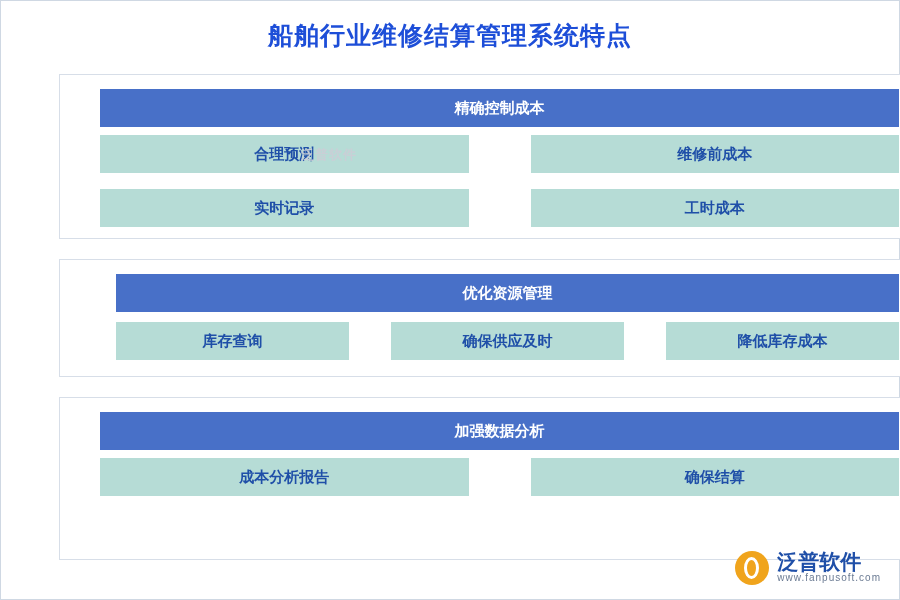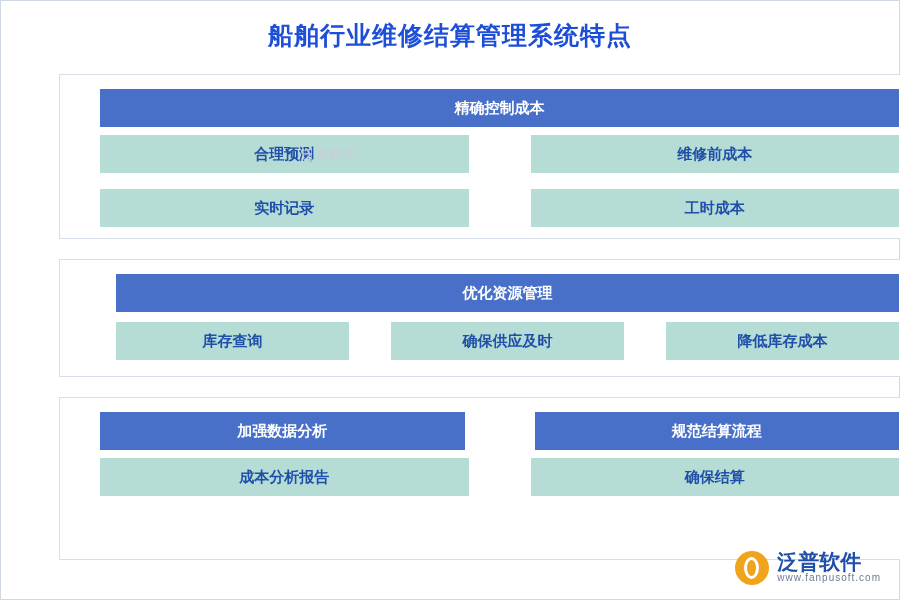--- a/index.html
+++ b/index.html
@@ -153,21 +153,20 @@
     <div class="cells triple">
       <div class="cell">库存查询</div>
       <div class="cell">确保供应及时</div>
       <div class="cell">降低库存成本</div>
     </div>
   </div>
 
   <div class="group group-3">
     <div class="header-row">
       <div class="header">加强数据分析</div>
-      <div class="header">规范结算流程</div>
     </div>
     <div class="cells">
       <div class="cell">成本分析报告</div>
       <div class="cell">确保结算</div>
     </div>
   </div>
 
   <div class="watermark-text">泛普软件</div>
 
   <div class="logo">

